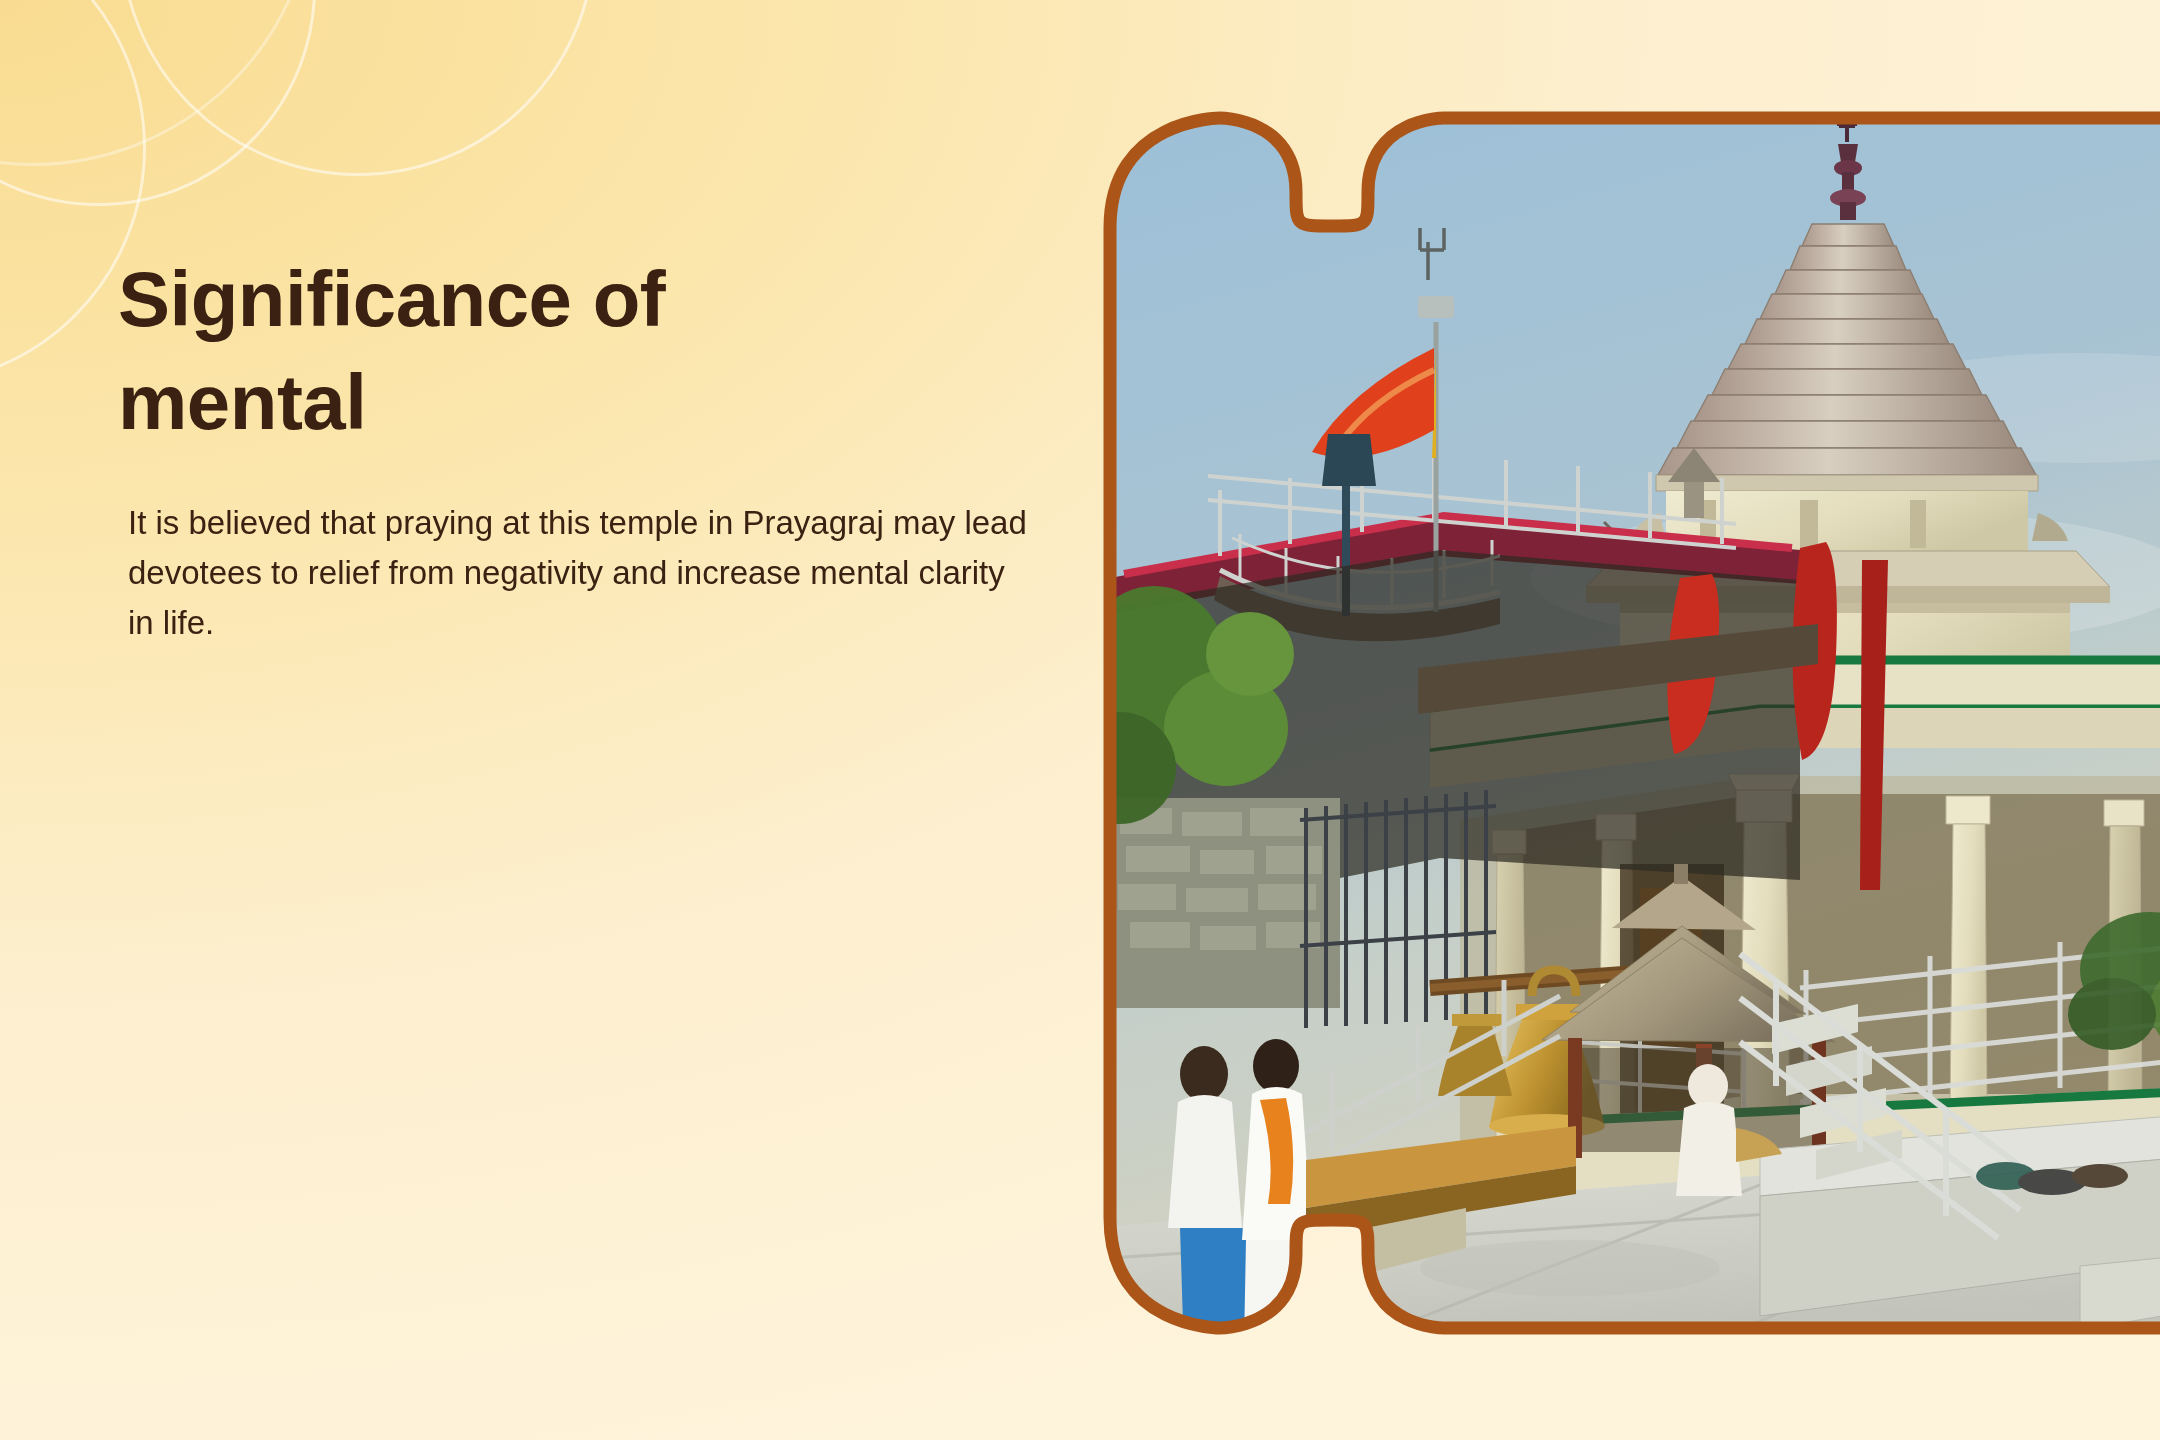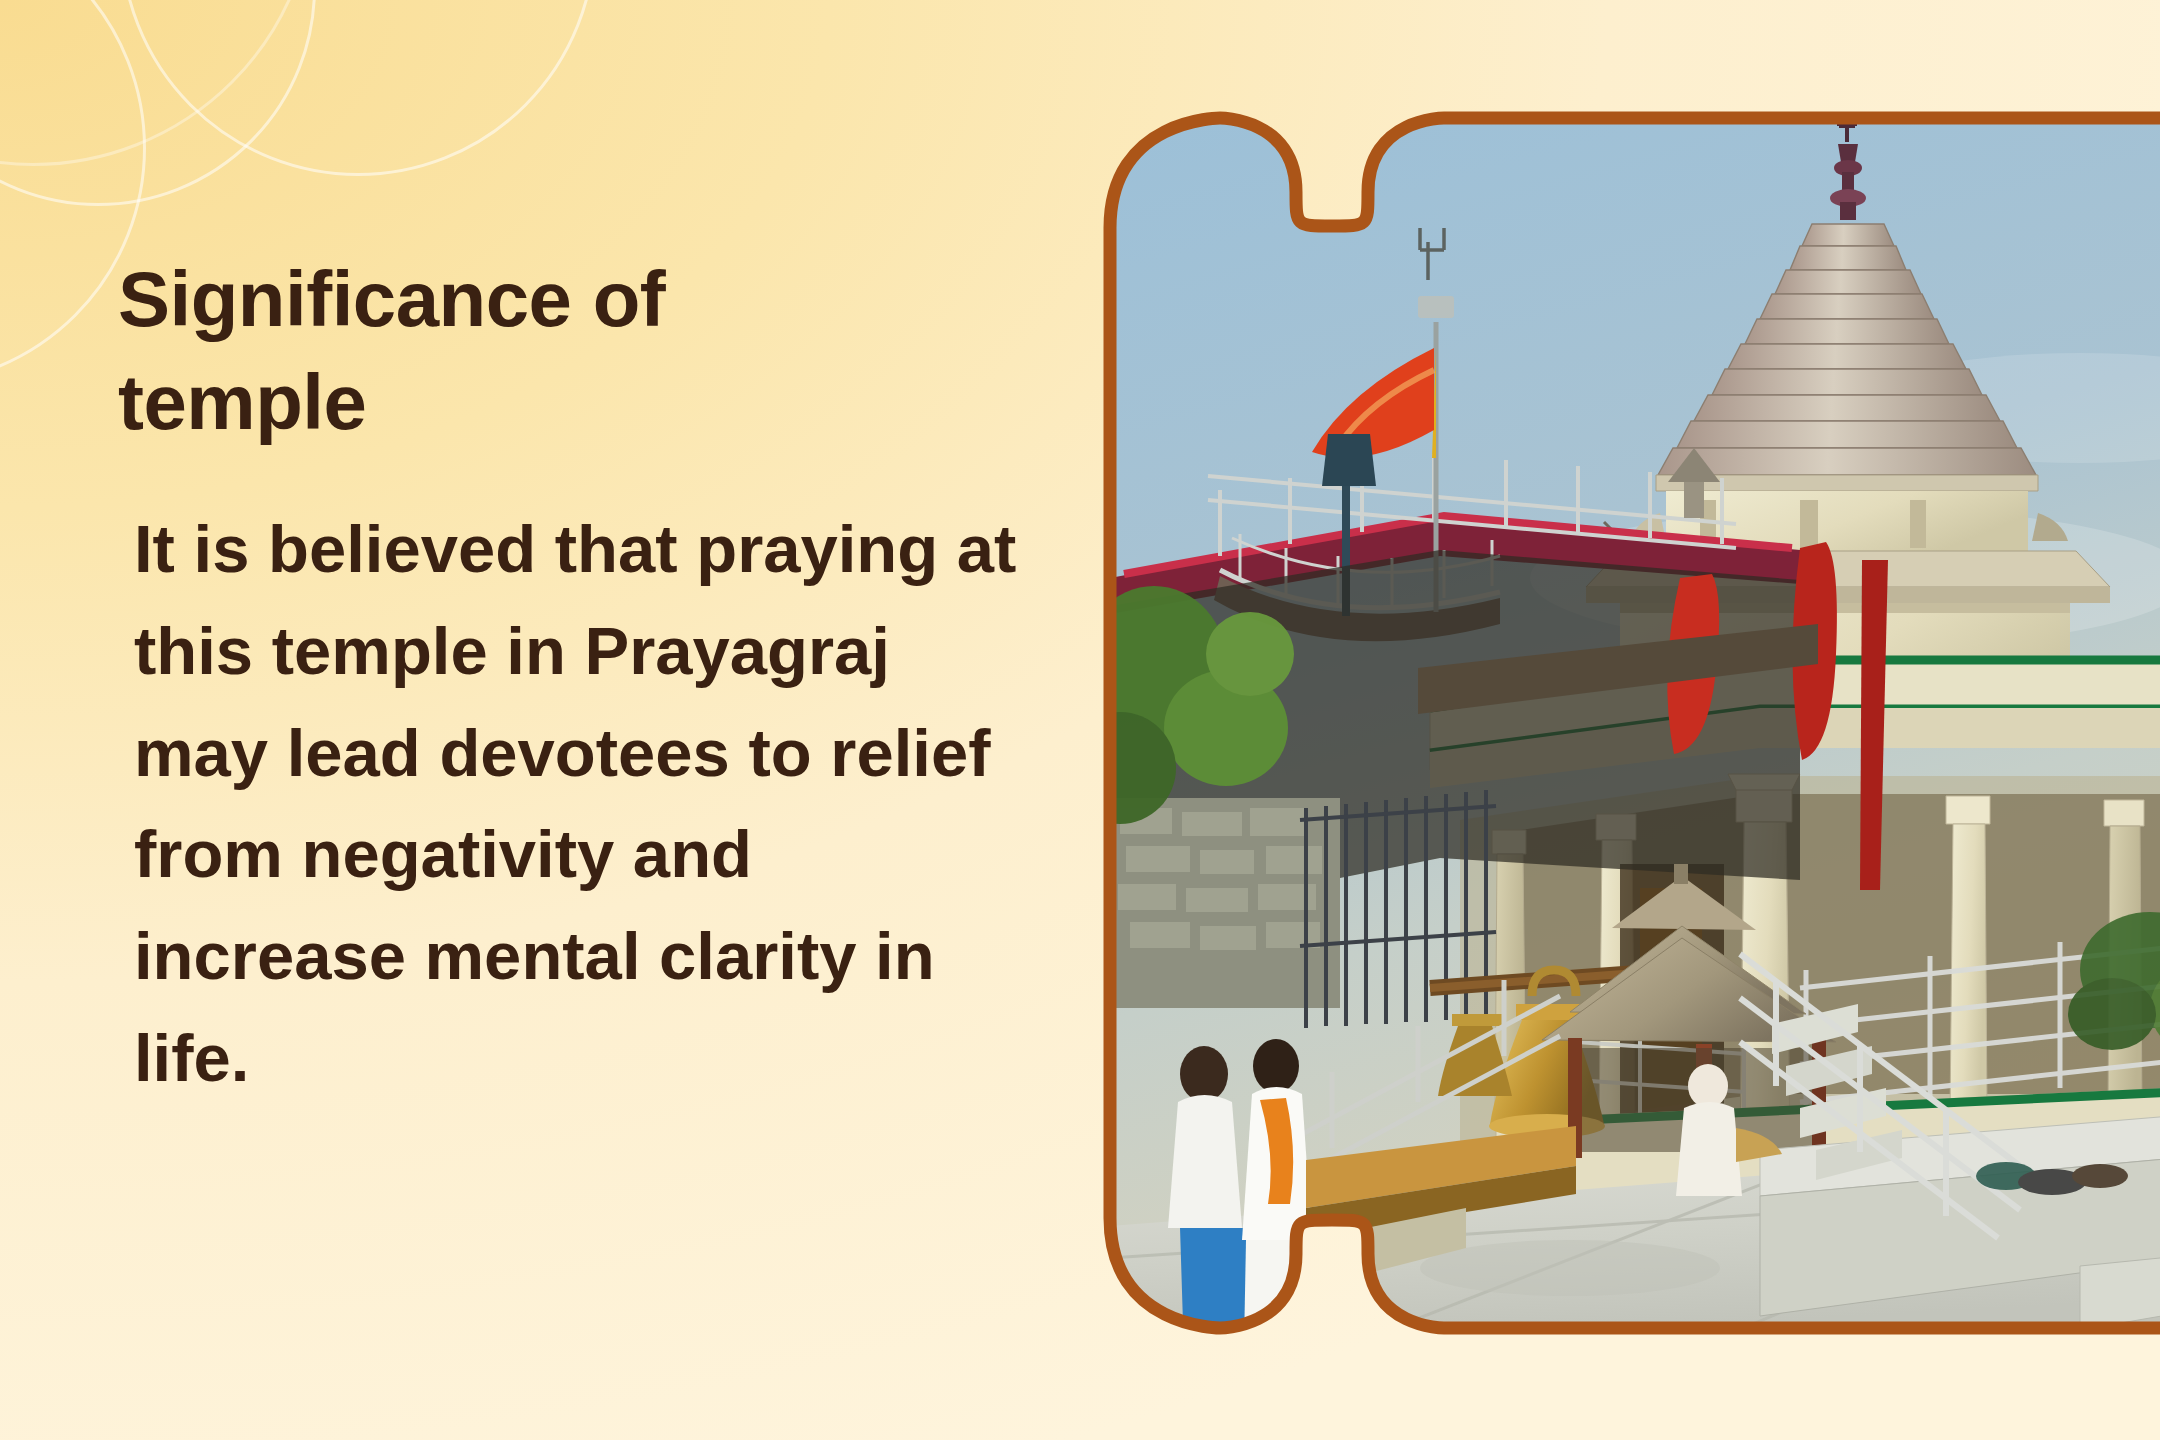--- a/index.html
+++ b/index.html
@@ -25,22 +25,22 @@
   
   .copy{
     position:absolute;left:118px;top:248px;width:920px;
   }
   .headline{
     font-size:78px;line-height:1.32;font-weight:700;
     color:#3A2112;letter-spacing:-0.5px;margin:0 0 44px 0;
     max-width:700px;
   }
   .body-copy{
-    font-size:67px;line-height:1.52;font-weight:700;
-    color:#3A2112;margin:16px;max-width:910px;
+    font-size:33px;line-height:1.52;font-weight:400;
+    color:#3A2112;margin:10px;max-width:910px;
   }
 
   
   .photo-frame{
     position:absolute;left:1100px;top:108px;width:1120px;height:1230px;
   }
   .photo-svg{position:absolute;inset:0;width:100%;height:100%;display:block;}
 
   
 </style>
@@ -48,21 +48,21 @@
 <body>
 
 <div class="slide">
 
   <div class="deco c1"></div>
   <div class="deco c2"></div>
   <div class="deco c3"></div>
   <div class="deco c4"></div>
 
   <div class="copy">
-    <h1 class="headline">Significance of temple</h1>
+    <h1 class="headline">Significance of mental</h1>
     <p class="body-copy">It is believed that praying at this temple in Prayagraj may lead devotees to relief from negativity and increase mental clarity in life.</p>
   </div>
 
   <div class="photo-frame">
     <svg class="photo-svg" viewBox="0 0 1120 1230" preserveAspectRatio="none">
       <defs>
 
         <path id="scallop" d="M 120 10
              C 120 10 196 10 196 84
              C 196 118 196 118 232 118

